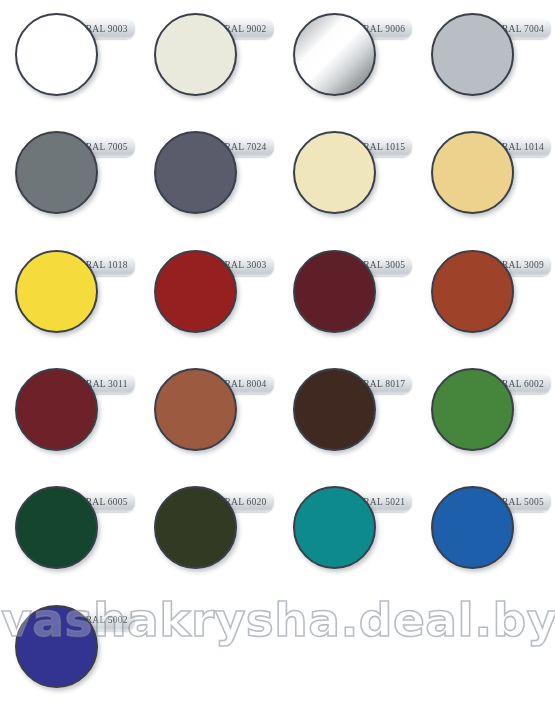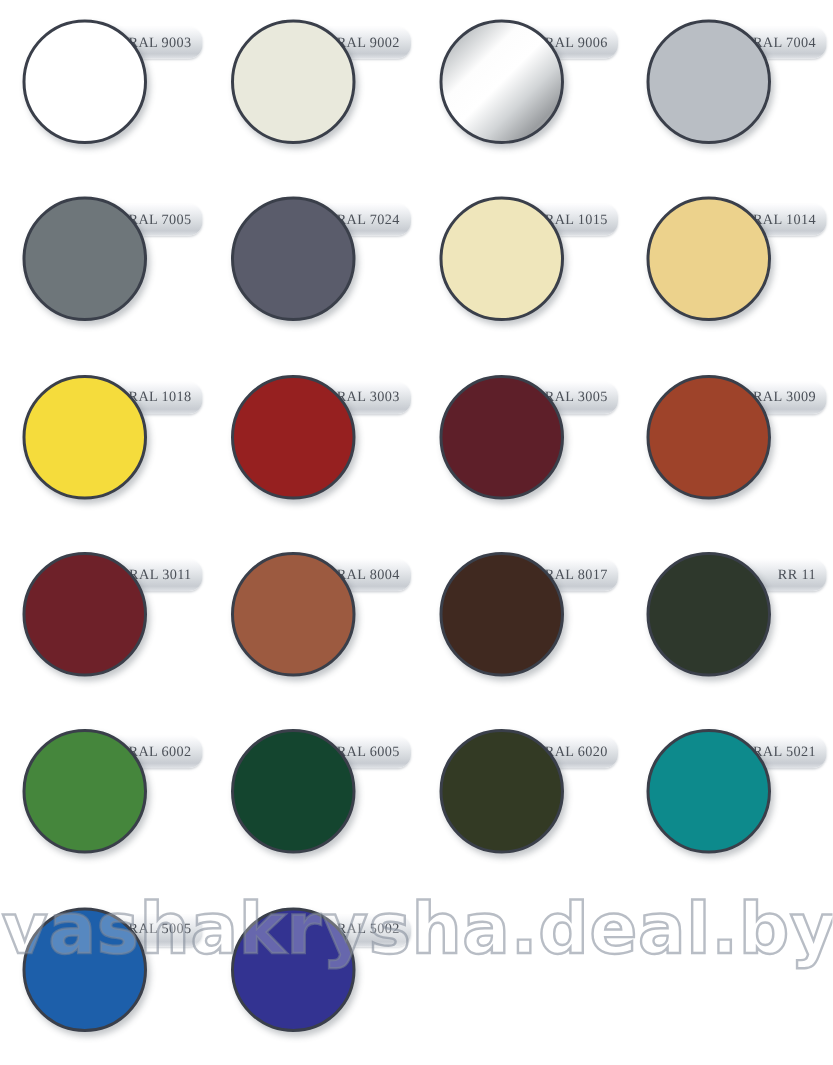--- a/index.html
+++ b/index.html
@@ -198,26 +198,20 @@
         <div class="swatch-disc" style="background: rgb(156, 90, 64); border-color: rgb(58, 63, 74);"></div>
       </div>
       <div class="swatch-cell">
         <div class="swatch-label">
           <span class="swatch-label-text">RAL 8017</span>
         </div>
         <div class="swatch-disc" style="background: rgb(64, 41, 32); border-color: rgb(58, 63, 74);"></div>
       </div>
       <div class="swatch-cell">
         <div class="swatch-label">
-          <span class="swatch-label-text">RR 11</span>
-        </div>
-        <div class="swatch-disc" style="background: rgb(46, 56, 44); border-color: rgb(58, 63, 74);"></div>
-      </div>
-      <div class="swatch-cell">
-        <div class="swatch-label">
           <span class="swatch-label-text">RAL 6002</span>
         </div>
         <div class="swatch-disc" style="background: rgb(69, 134, 60); border-color: rgb(58, 63, 74);"></div>
       </div>
       <div class="swatch-cell">
         <div class="swatch-label">
           <span class="swatch-label-text">RAL 6005</span>
         </div>
         <div class="swatch-disc" style="background: rgb(20, 69, 47); border-color: rgb(58, 63, 74);"></div>
       </div>

